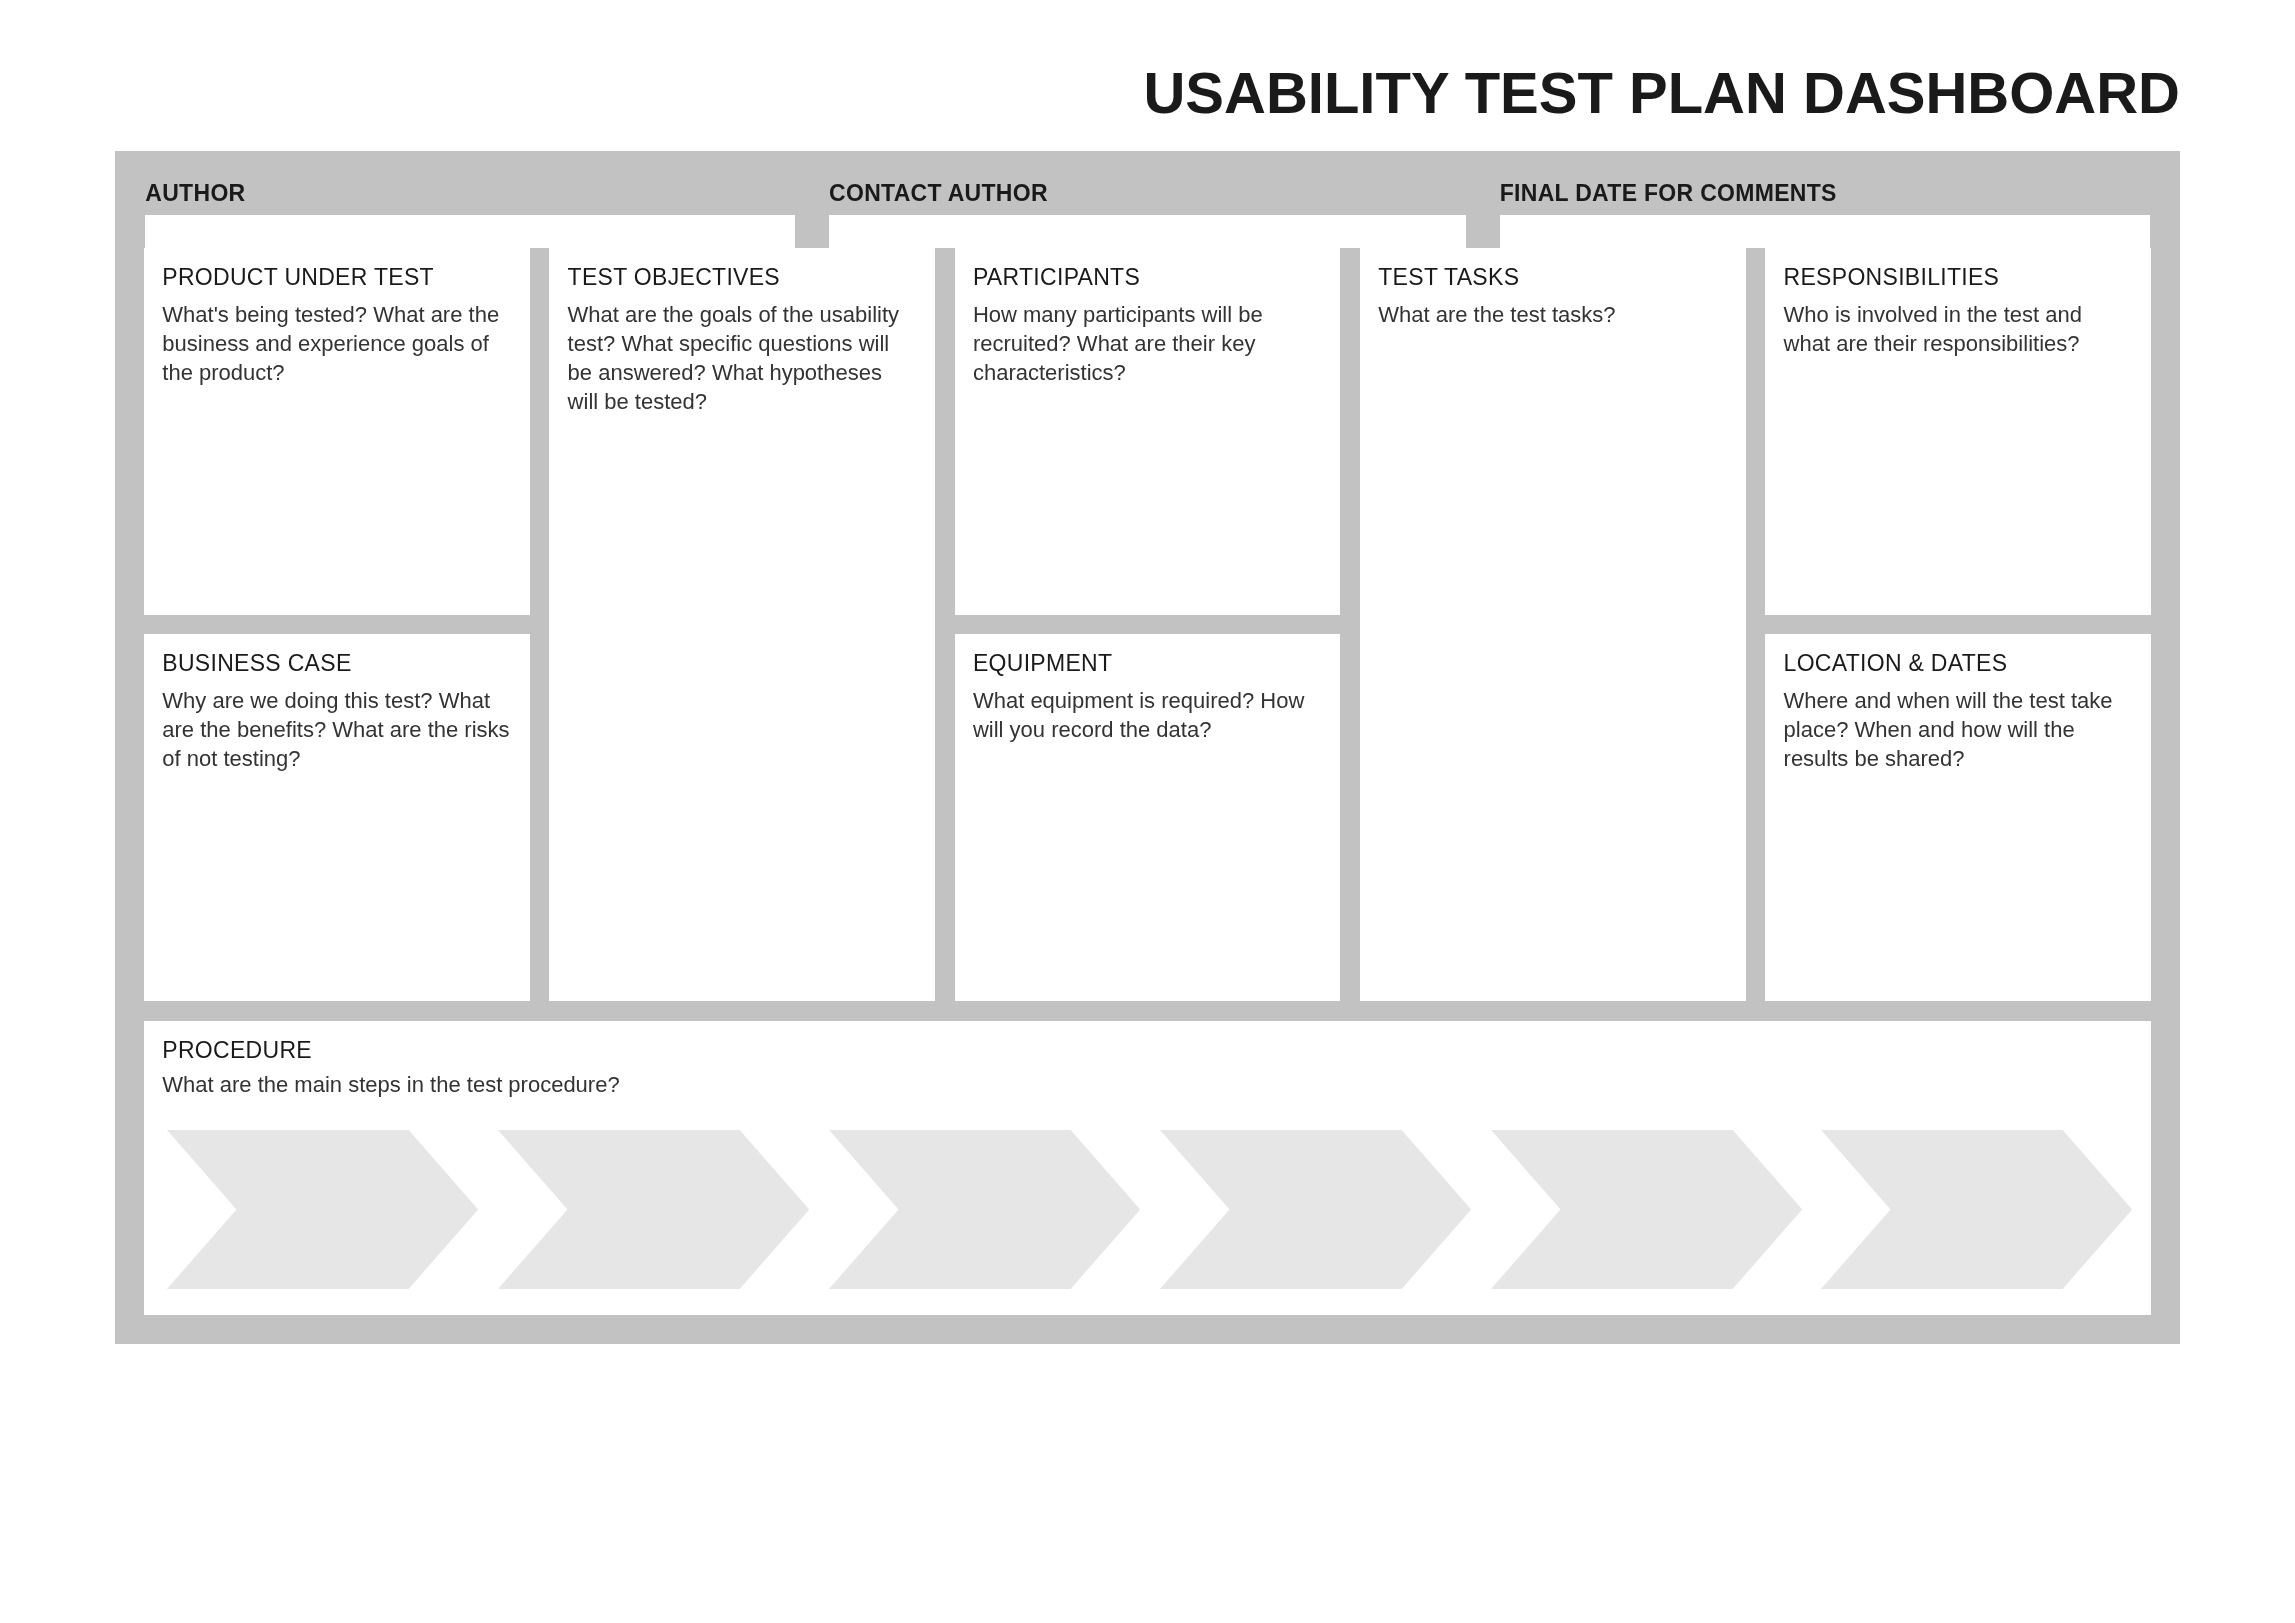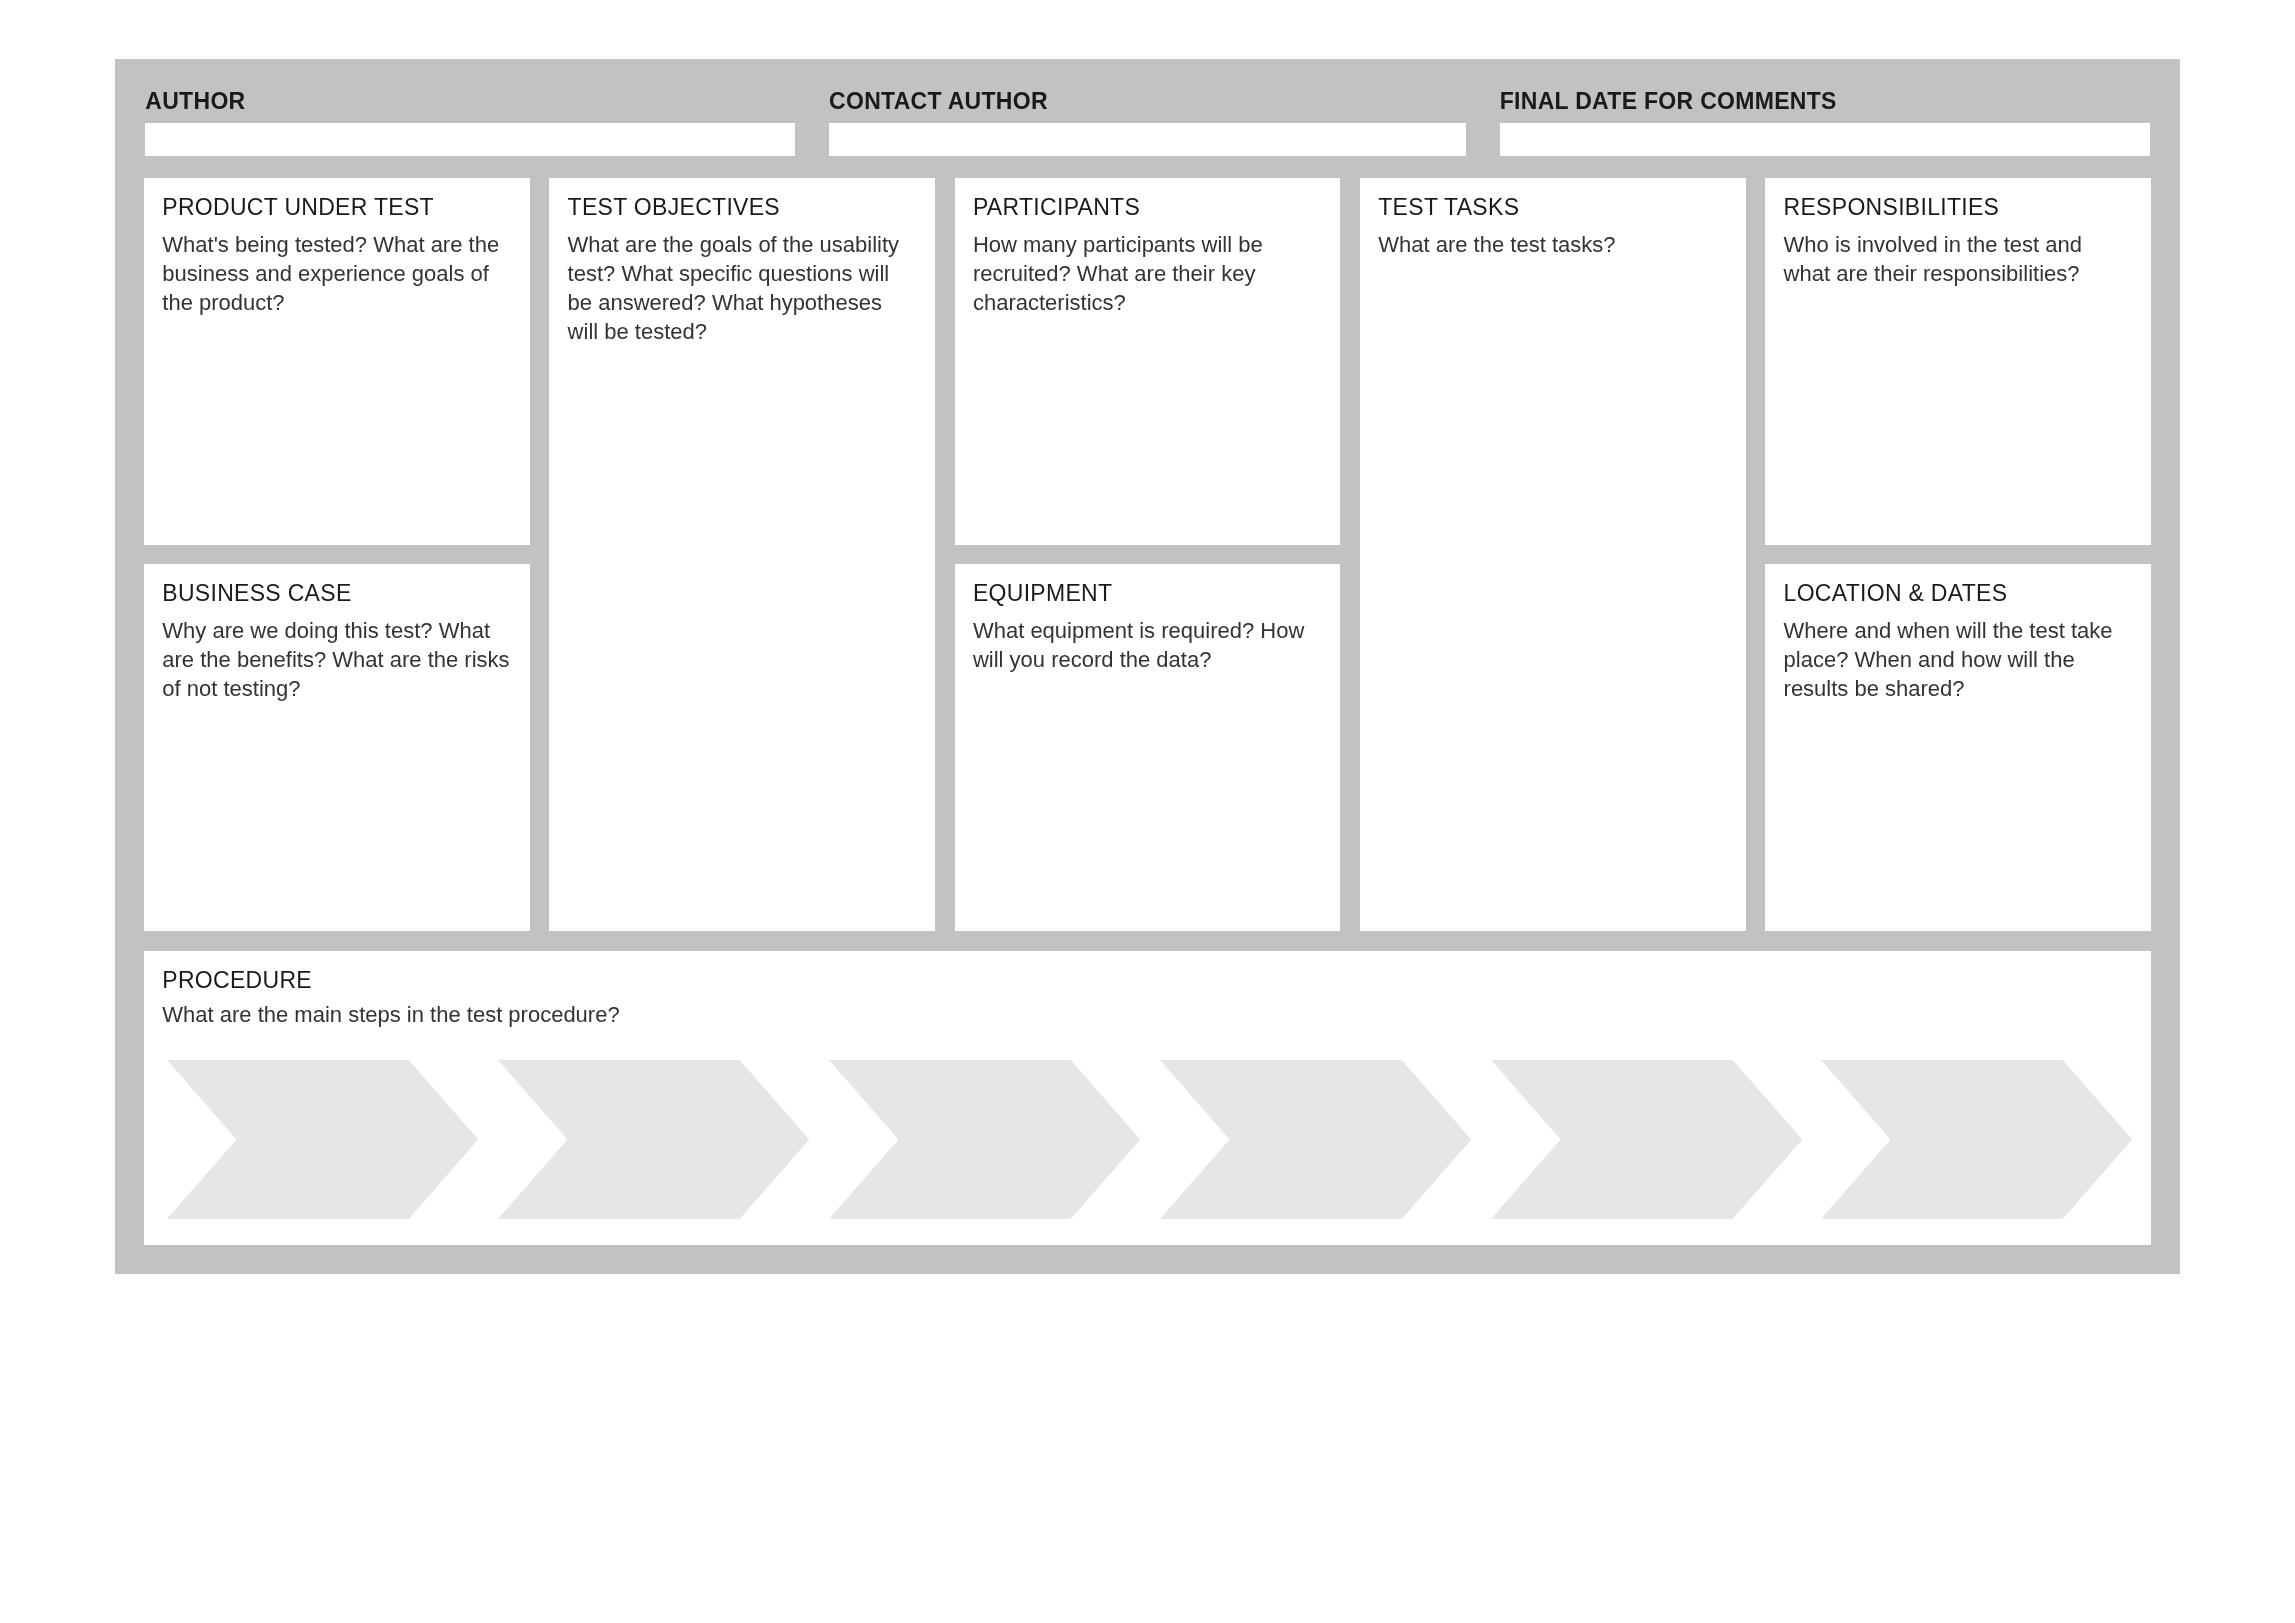--- a/index.html
+++ b/index.html
@@ -26,21 +26,20 @@
   }
   .canvas {
     width: 100%;
     background: #c2c2c2;
     padding: 29px 29px 29px 29px;
   }
   .meta-row {
     display: grid;
     grid-template-columns: 1fr 1fr 1fr;
     gap: 5px;
-    margin-bottom: 22px;
   }
   .meta-cell { padding: 0 14.4px 0 14.4px; }
   .meta-cell:first-child { padding-left: 1.3px; }
   .meta-cell:last-child { padding-right: 1.3px; }
   .meta-label {
     font-size: 23px;
     font-weight: 700;
     letter-spacing: 0.3px;
     margin-bottom: 7.9px;
     color: #1a1a1a;
@@ -94,20 +93,21 @@
   .license {
     margin-top: 21px;
     font-size: 19.6px;
     color: #333;
   }
 </style>
 </head>
 <body>
 
 <div class="page">
+  <h1 class="title">USABILITY TEST PLAN DASHBOARD</h1>
 
   <div class="canvas">
 
     <div class="meta-row">
       <div class="meta-cell">
         <div class="meta-label">AUTHOR</div>
         <div class="meta-field"></div>
       </div>
       <div class="meta-cell">
         <div class="meta-label">CONTACT AUTHOR</div>

